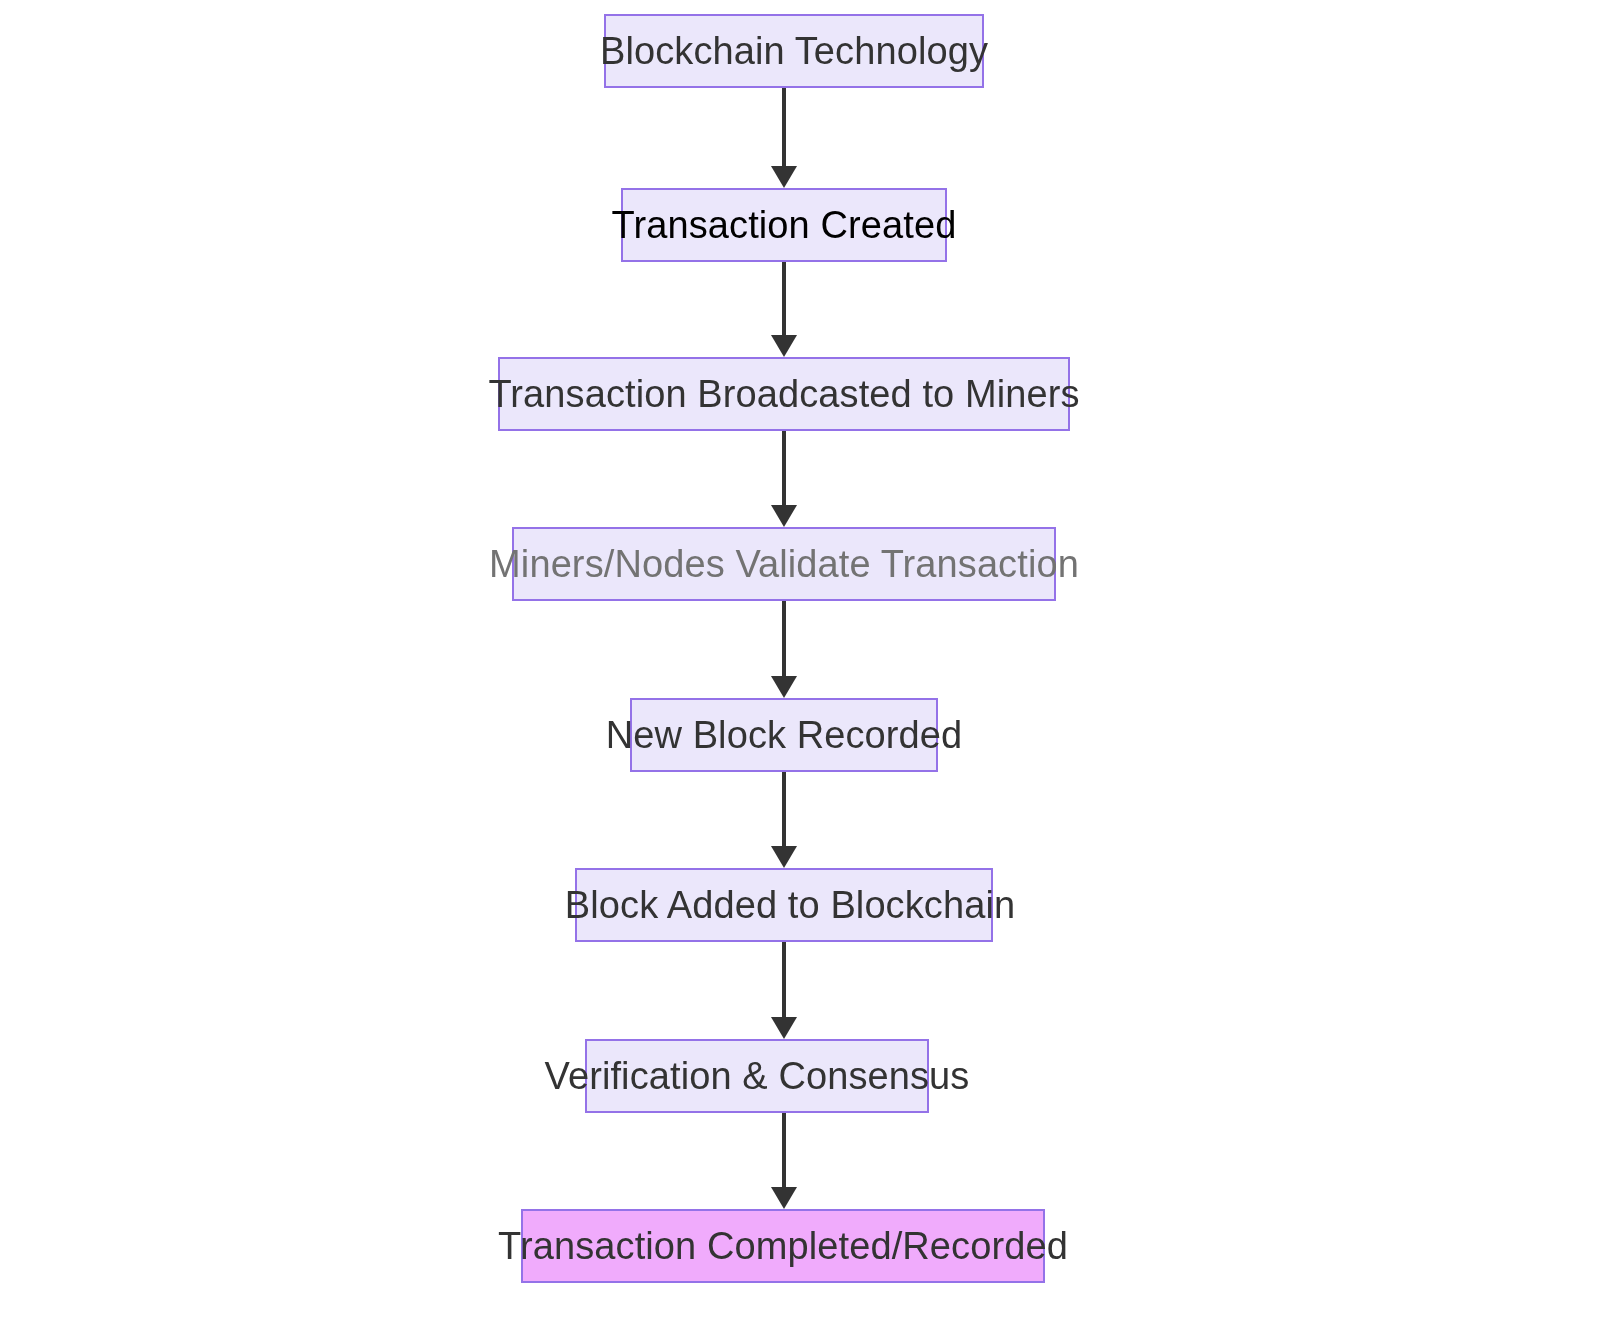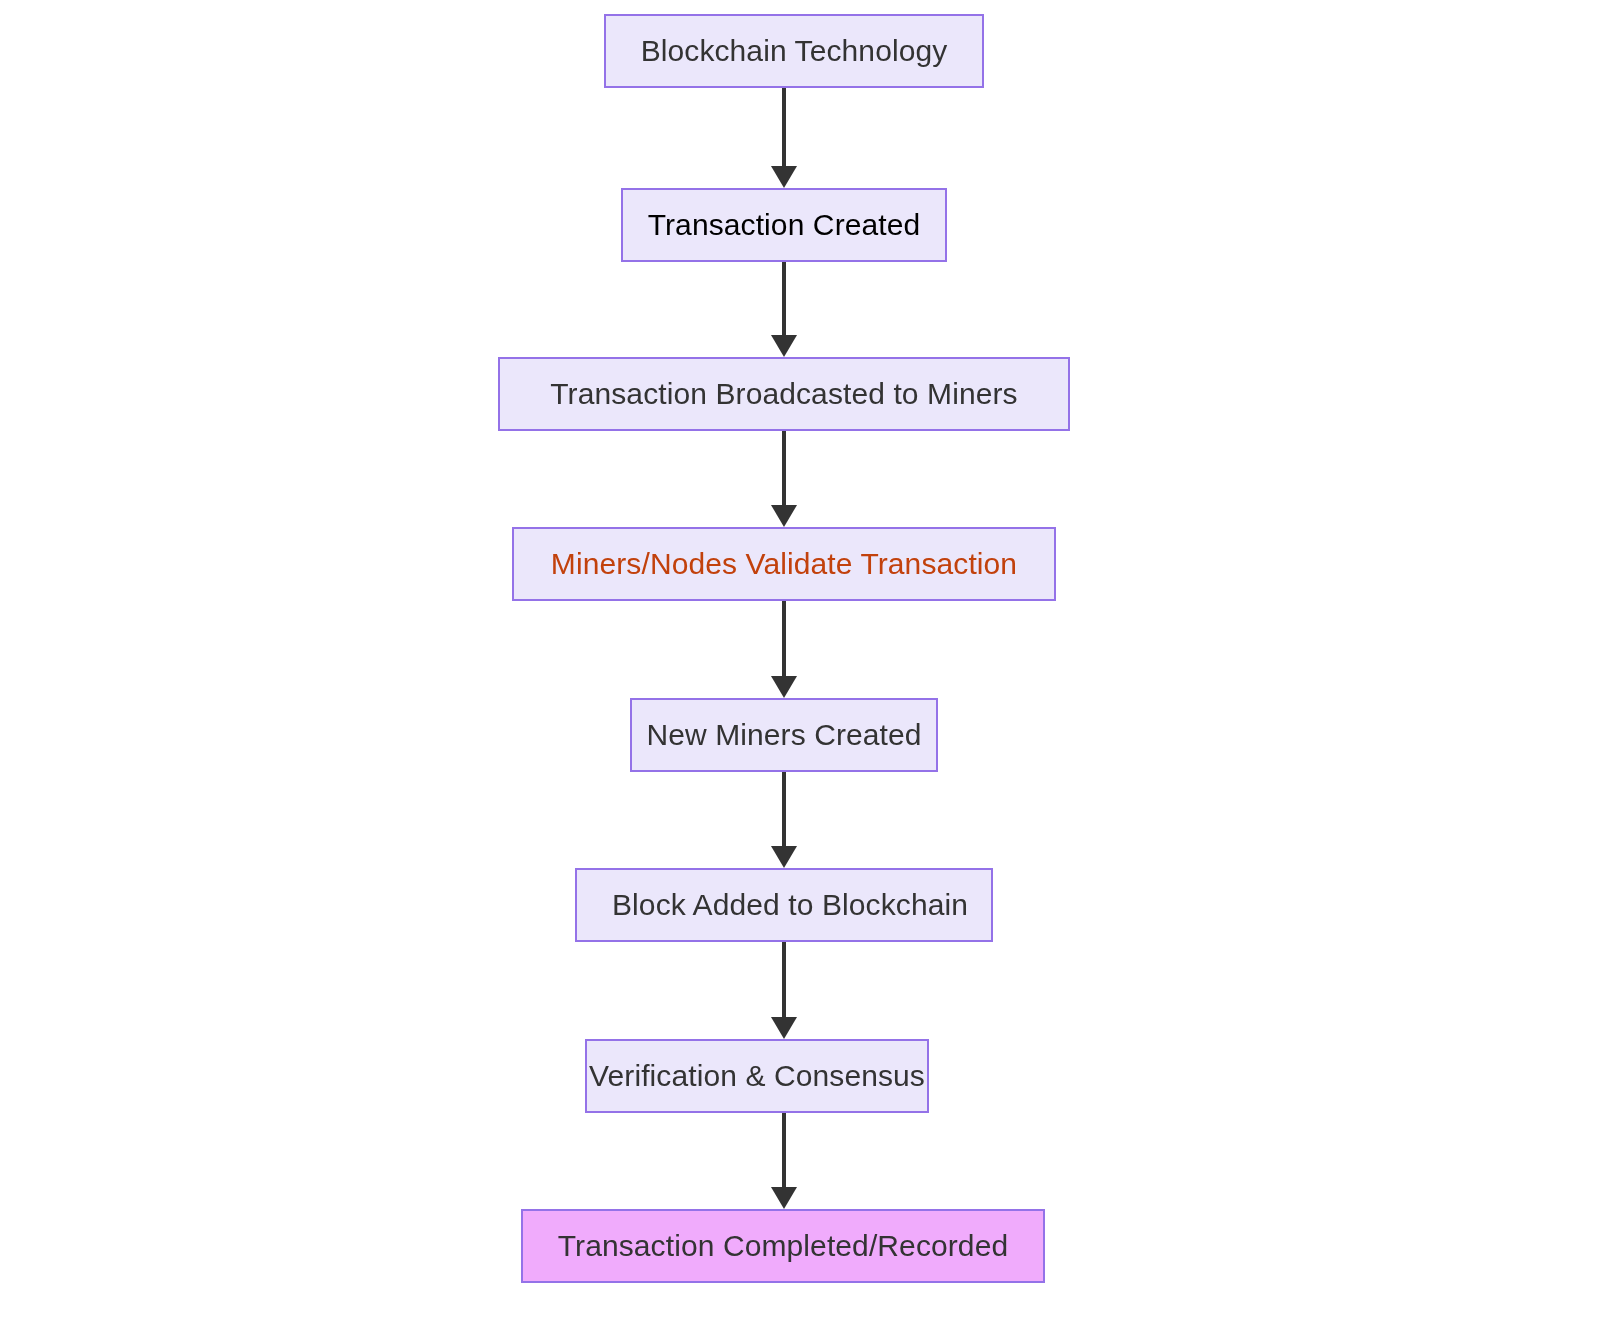--- a/index.html
+++ b/index.html
@@ -29,21 +29,21 @@
     background: #ebe7fb;
     border: 2px solid #9472e8;
     display: flex;
     align-items: center;
     justify-content: center;
     padding: 0 26px;
     z-index: 2;
   }
   .node-label {
     font-family: "Liberation Sans", "DejaVu Sans", sans-serif;
-    font-size: 30px;
+    font-size: 38px;
     line-height: 1;
     color: #333333;
     white-space: nowrap;
     letter-spacing: 0.1px;
   }
 
   
   .edge {
     position: absolute;
     z-index: 1;
@@ -103,24 +103,24 @@
       <div class="node" style="left: 604px; top: 14px; width: 380px; height: 74px; background: rgb(235, 231, 251); border-color: rgb(148, 114, 232);">
         <span class="node-label" style="color: rgb(51, 51, 51);">Blockchain Technology</span>
       </div>
       <div class="node" style="left: 621px; top: 188px; width: 326px; height: 74px; background: rgb(235, 231, 251); border-color: rgb(148, 114, 232);">
         <span class="node-label" style="color: #000000;">Transaction Created</span>
       </div>
       <div class="node" style="left: 498px; top: 357px; width: 572px; height: 74px; background: rgb(235, 231, 251); border-color: rgb(148, 114, 232);">
         <span class="node-label" style="color: rgb(51, 51, 51);">Transaction Broadcasted to Miners</span>
       </div>
       <div class="node" style="left: 512px; top: 527px; width: 544px; height: 74px; background: rgb(235, 231, 251); border-color: rgb(148, 114, 232);">
-        <span class="node-label" style="color: #c2410c;">Miners/Nodes Validate Transaction</span>
+        <span class="node-label" style="color: #737373;">Miners/Nodes Validate Transaction</span>
       </div>
       <div class="node" style="left: 630px; top: 698px; width: 308px; height: 74px; background: rgb(235, 231, 251); border-color: rgb(148, 114, 232);">
-        <span class="node-label" style="color: rgb(51, 51, 51);">New Miners Created</span>
+        <span class="node-label" style="color: rgb(51, 51, 51);">New Block Recorded</span>
       </div>
       <div class="node" style="left: 575px; top: 868px; width: 418px; height: 74px; background: rgb(235, 231, 251); border-color: rgb(148, 114, 232); padding-left: 38px;">
         <span class="node-label" style="color: rgb(51, 51, 51);">Block Added to Blockchain</span>
       </div>
       <div class="node" style="left: 585px; top: 1039px; width: 344px; height: 74px; background: rgb(235, 231, 251); border-color: rgb(148, 114, 232);">
         <span class="node-label" style="color: rgb(51, 51, 51);">Verification &amp; Consensus</span>
       </div>
       <div class="node" style="left: 521px; top: 1209px; width: 524px; height: 74px; background: #f0abfc; border-color: rgb(148, 114, 232);">
         <span class="node-label" style="color: rgb(51, 51, 51);">Transaction Completed/Recorded</span>
       </div>

